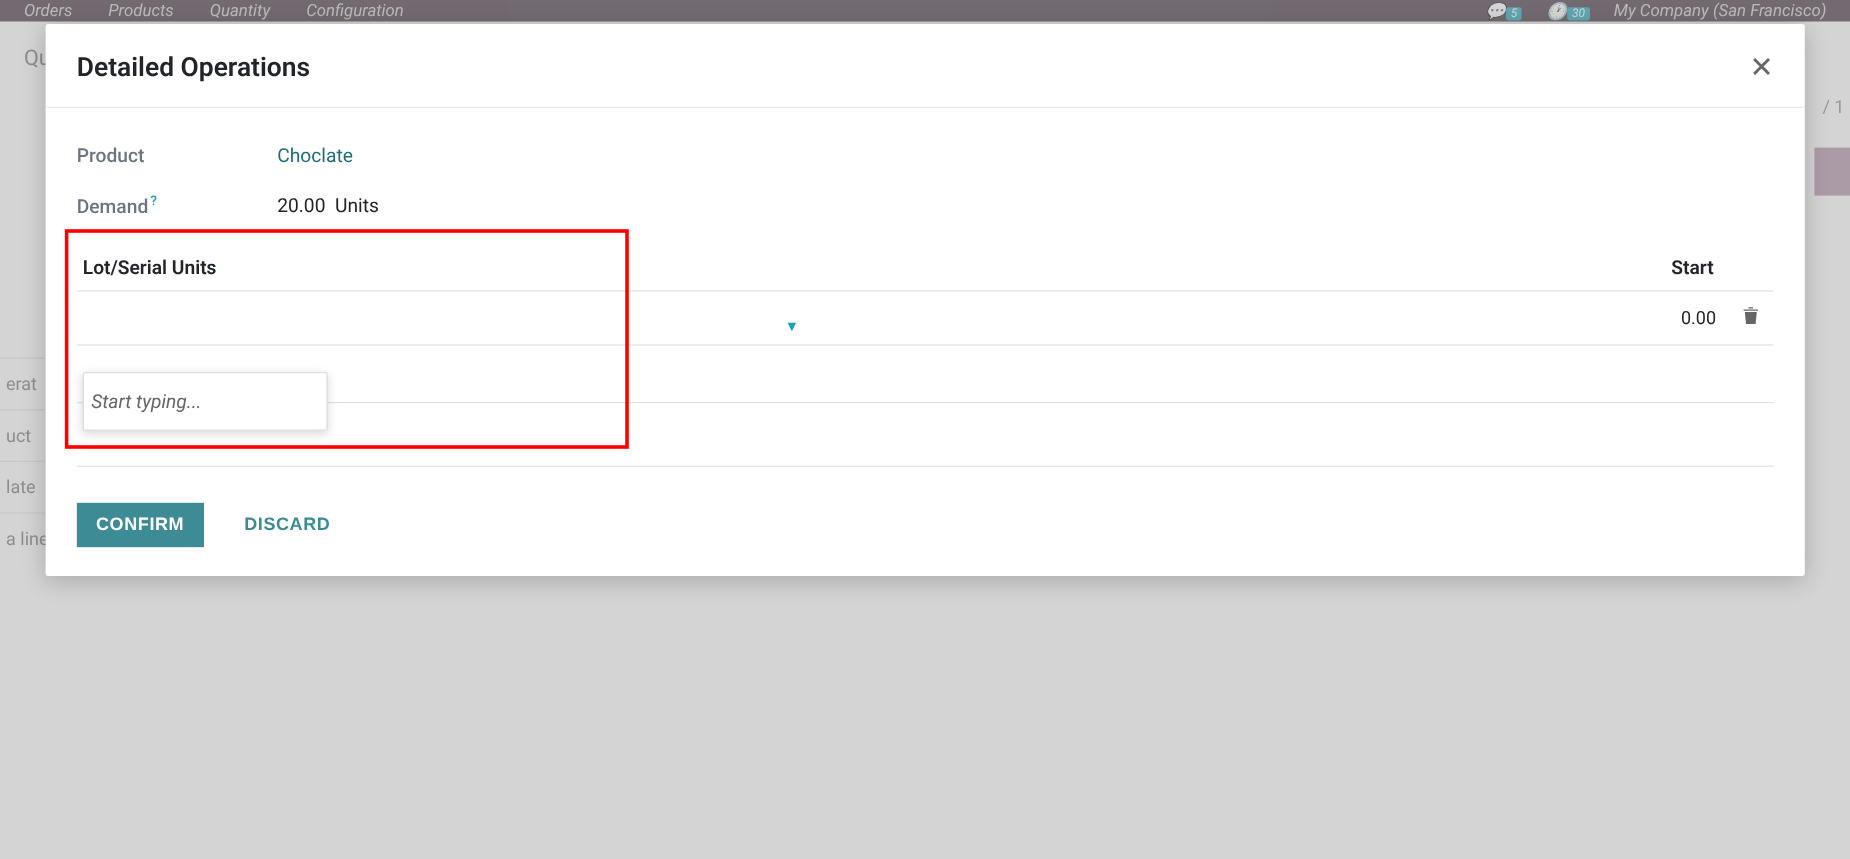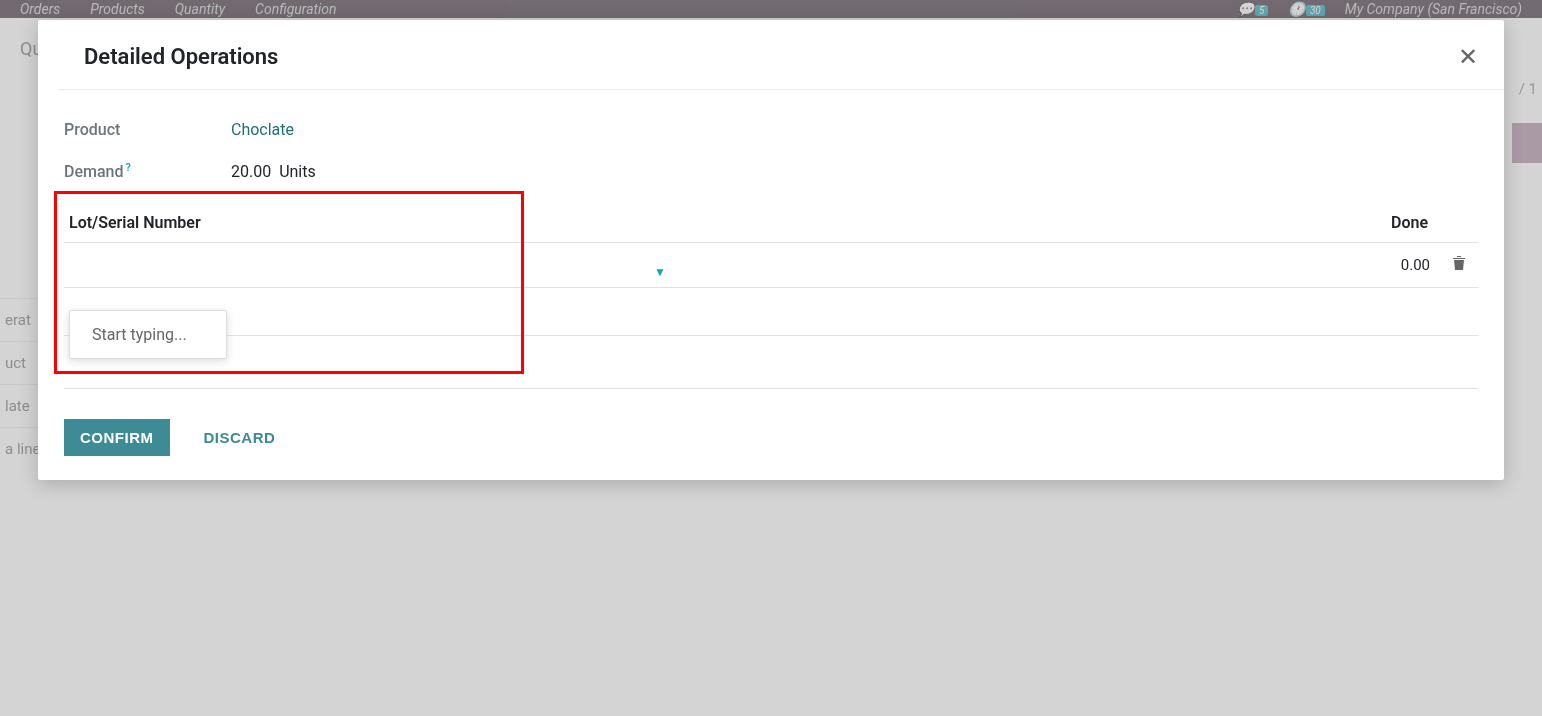--- a/index.html
+++ b/index.html
@@ -98,21 +98,20 @@
       z-index: 20;
       box-shadow: 0 4px 20px rgba(0,0,0,0.2);
       border-radius: 2px;
     }
     .modal-header {
       padding: 24px 26px 20px 26px;
       border-bottom: 1px solid #e9ecef;
       display: flex;
       justify-content: space-between;
       align-items: center;
-      margin-left: 20px;
     }
     .modal-title {
       font-size: 22px;
       font-weight: 600;
       color: #212529;
     }
     .close-btn {
       font-size: 24px;
       color: #666;
       cursor: pointer;
@@ -195,26 +194,27 @@
     }
     .trash-icon {
       color: #666;
       cursor: pointer;
       font-size: 16px;
     }
     .dropdown-popup {
       position: absolute;
       top: 45px;
       left: 0px;
-      width: 158px;
+      width: 204px;
       background: white;
       border: 1px solid #ddd;
       border-radius: 2px;
       box-shadow: 0 2px 8px rgba(0,0,0,0.15);
-      padding: 14px 22px;
+      padding: 14px 6px;
+      font-style: italic;
       color: #666;
       font-size: 16px;
       z-index: 25;
     }
     .spacer-row {
       height: 48px;
       border-bottom: 1px solid #dee2e6;
     }
     .divider-row {
       height: 48px;
@@ -294,22 +294,22 @@
       <div class="field-value">
         <span>20.00</span>&nbsp;&nbsp;<span>Units</span>
       </div>
     </div>
 
 
     <div class="table-area">
       <div class="highlight-box"></div>
 
       <div class="table-header">
-        <div>Lot/Serial Number</div>
-        <div>Done</div>
+        <div>Lot/Serial Units</div>
+        <div>Start</div>
       </div>
 
       <div class="table-row">
         <div class="lot-cell">
           <span class="dropdown-caret">▼</span>
           <div class="dropdown-popup">Start typing...</div>
         </div>
         <div class="done-cell">0.00</div>
         <span class="trash-icon">
           <svg width="14" height="16" viewBox="0 0 14 16" fill="currentColor">

